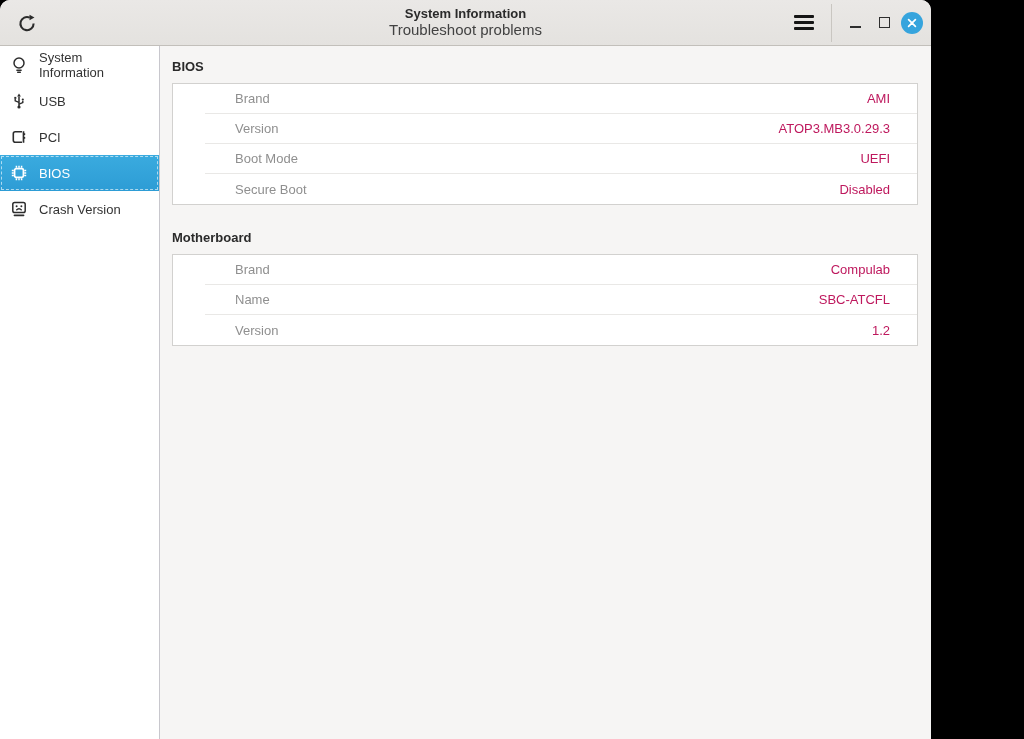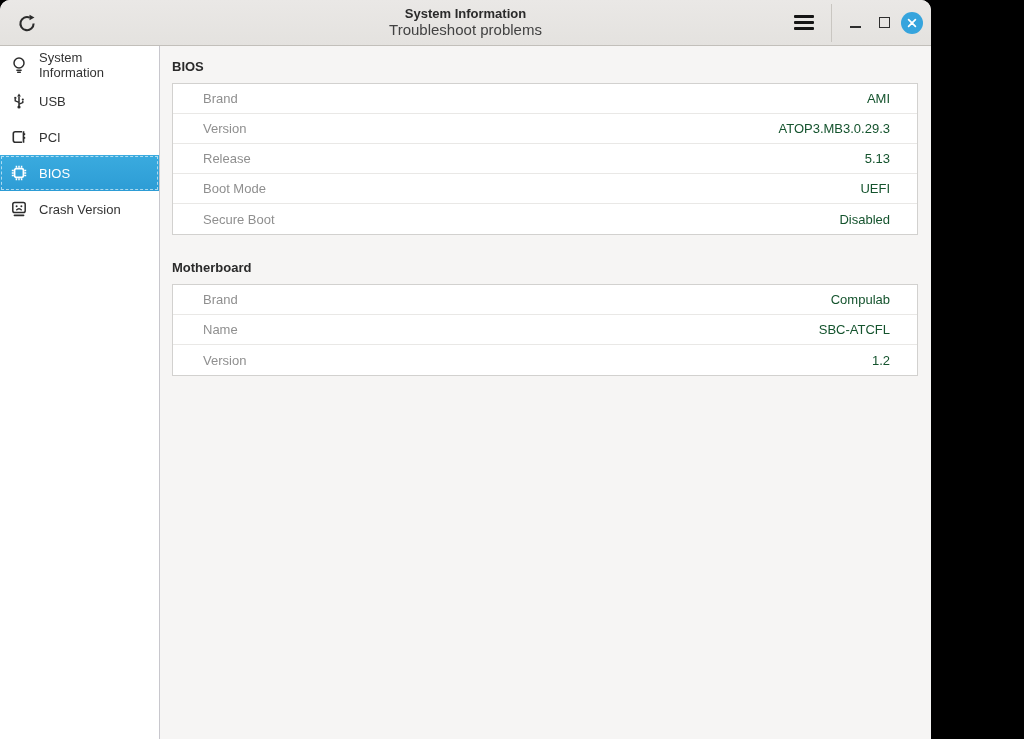--- a/index.html
+++ b/index.html
@@ -74,30 +74,30 @@
     content:""; position:absolute; inset:1px;
     border:1px dashed rgba(255,255,255,.6); pointer-events:none;
   }
   .main {
     flex:1; background:#f6f5f4; padding:13px 13px 13px 12px; overflow:auto;
   }
   .section-title {
     margin:0 0 9px 0; font-size:13px; font-weight:bold; color:#2a2a2a;
   }
   .info-table {
-    background:#fff; border:1px solid #d2d1cf; margin-bottom:25px;
+    background:#fff; border:1px solid #d2d1cf; margin-bottom:25px;padding-left:32px;
   }
   .info-row {
     display:flex; justify-content:space-between; align-items:center;
     height:30px; padding:0 27px 0 30px; font-size:13px;
     border-bottom:1px solid #e9e8e6;
   }
   .info-row:last-child { border-bottom:none; }
   .info-row .lbl { color:#8f8f8f; }
-  .info-row .val { color:#14532d; }
+  .info-row .val { color:#be185d; }
   svg { display:block; }
 </style>
 </head>
 <body>
 
 <div class="window">
 
   <div class="headerbar">
     <button class="refresh-btn" title="">
       <span>
@@ -214,24 +214,20 @@
       <div class="info-table">
         <div class="info-row">
           <span class="lbl">Brand</span>
           <span class="val">AMI</span>
         </div>
         <div class="info-row">
           <span class="lbl">Version</span>
           <span class="val">ATOP3.MB3.0.29.3</span>
         </div>
         <div class="info-row">
-          <span class="lbl">Release</span>
-          <span class="val">5.13</span>
-        </div>
-        <div class="info-row">
           <span class="lbl">Boot Mode</span>
           <span class="val">UEFI</span>
         </div>
         <div class="info-row">
           <span class="lbl">Secure Boot</span>
           <span class="val">Disabled</span>
         </div>
       </div>
 
       <h2 class="section-title">Motherboard</h2>

